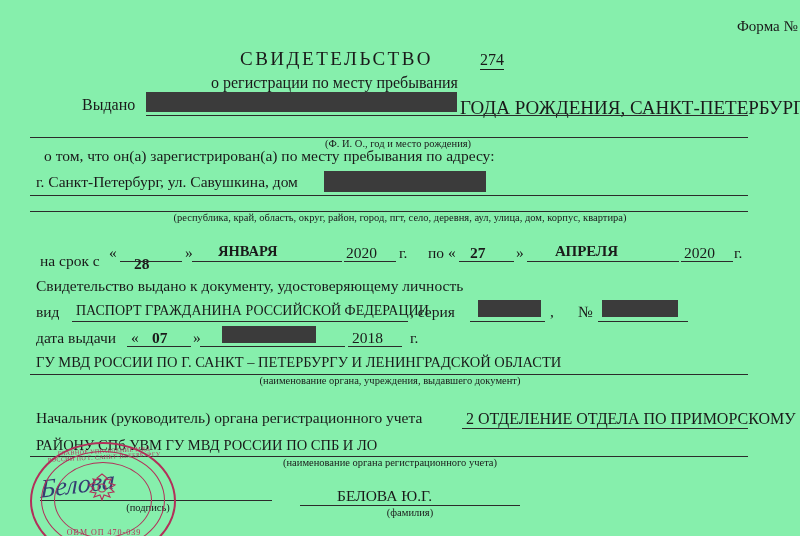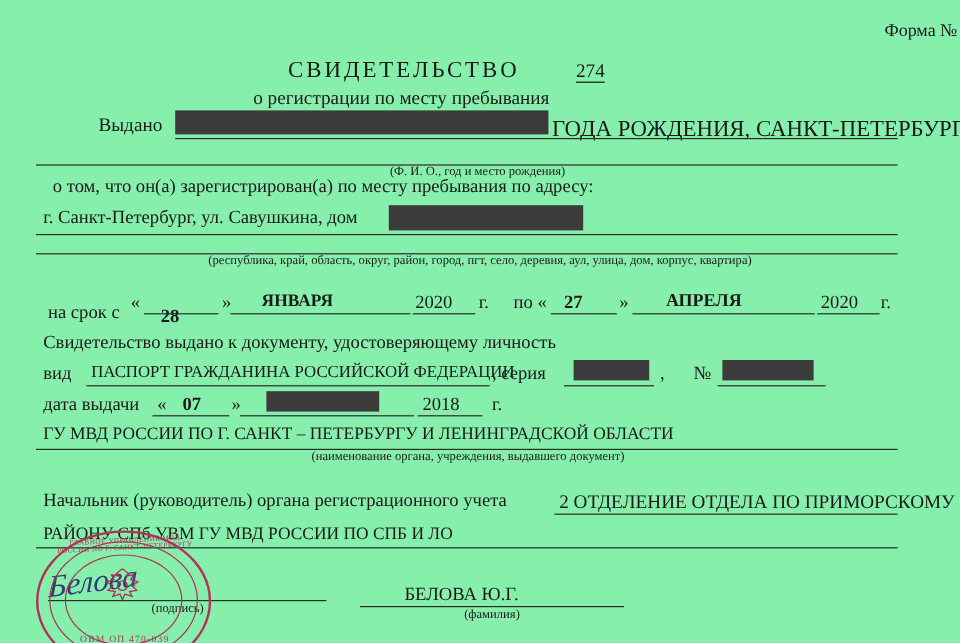--- a/index.html
+++ b/index.html
@@ -229,20 +229,21 @@
 
   <div class="txt caps" style="left:36px; top:354px; font-size:14.5px;">ГУ  МВД  РОССИИ  ПО  Г. САНКТ – ПЕТЕРБУРГУ  И  ЛЕНИНГРАДСКОЙ ОБЛАСТИ</div>
   <div class="rule" style="left:30px; top:374px; width:718px;"></div>
   <div class="small-note" style="left:200px; top:375px; width:380px;">(наименование органа, учреждения, выдавшего документ)</div>
 
   <div class="txt" style="left:36px; top:409px;">Начальник (руководитель) органа регистрационного учета</div>
   <div class="txt caps" style="left:466px; top:410px; font-size:16px;">2 ОТДЕЛЕНИЕ ОТДЕЛА  ПО ПРИМОРСКОМУ</div>
   <div class="rule" style="left:462px; top:428px; width:286px;"></div>
   <div class="txt caps" style="left:36px; top:437px; font-size:14.5px;">РАЙОНУ СПб УВМ  ГУ  МВД  РОССИИ  ПО СПБ  И  ЛО</div>
   <div class="rule" style="left:30px; top:456px; width:718px;"></div>
+  <div class="small-note" style="left:210px; top:457px; width:360px;">(наименование органа регистрационного учета)</div>
 
   <div class="signature">Белова</div>
   <div class="rule" style="left:40px; top:500px; width:232px;"></div>
   <div class="sig-note small-note" style="left:103px; top:502px; width:90px;">(подпись)</div>
 
   <div class="txt" style="left:337px; top:487px; font-size:15.5px;">БЕЛОВА Ю.Г.</div>
   <div class="rule" style="left:300px; top:505px; width:220px;"></div>
   <div class="small-note" style="left:365px; top:507px; width:90px;">(фамилия)</div>
 
   <div class="stamp">

